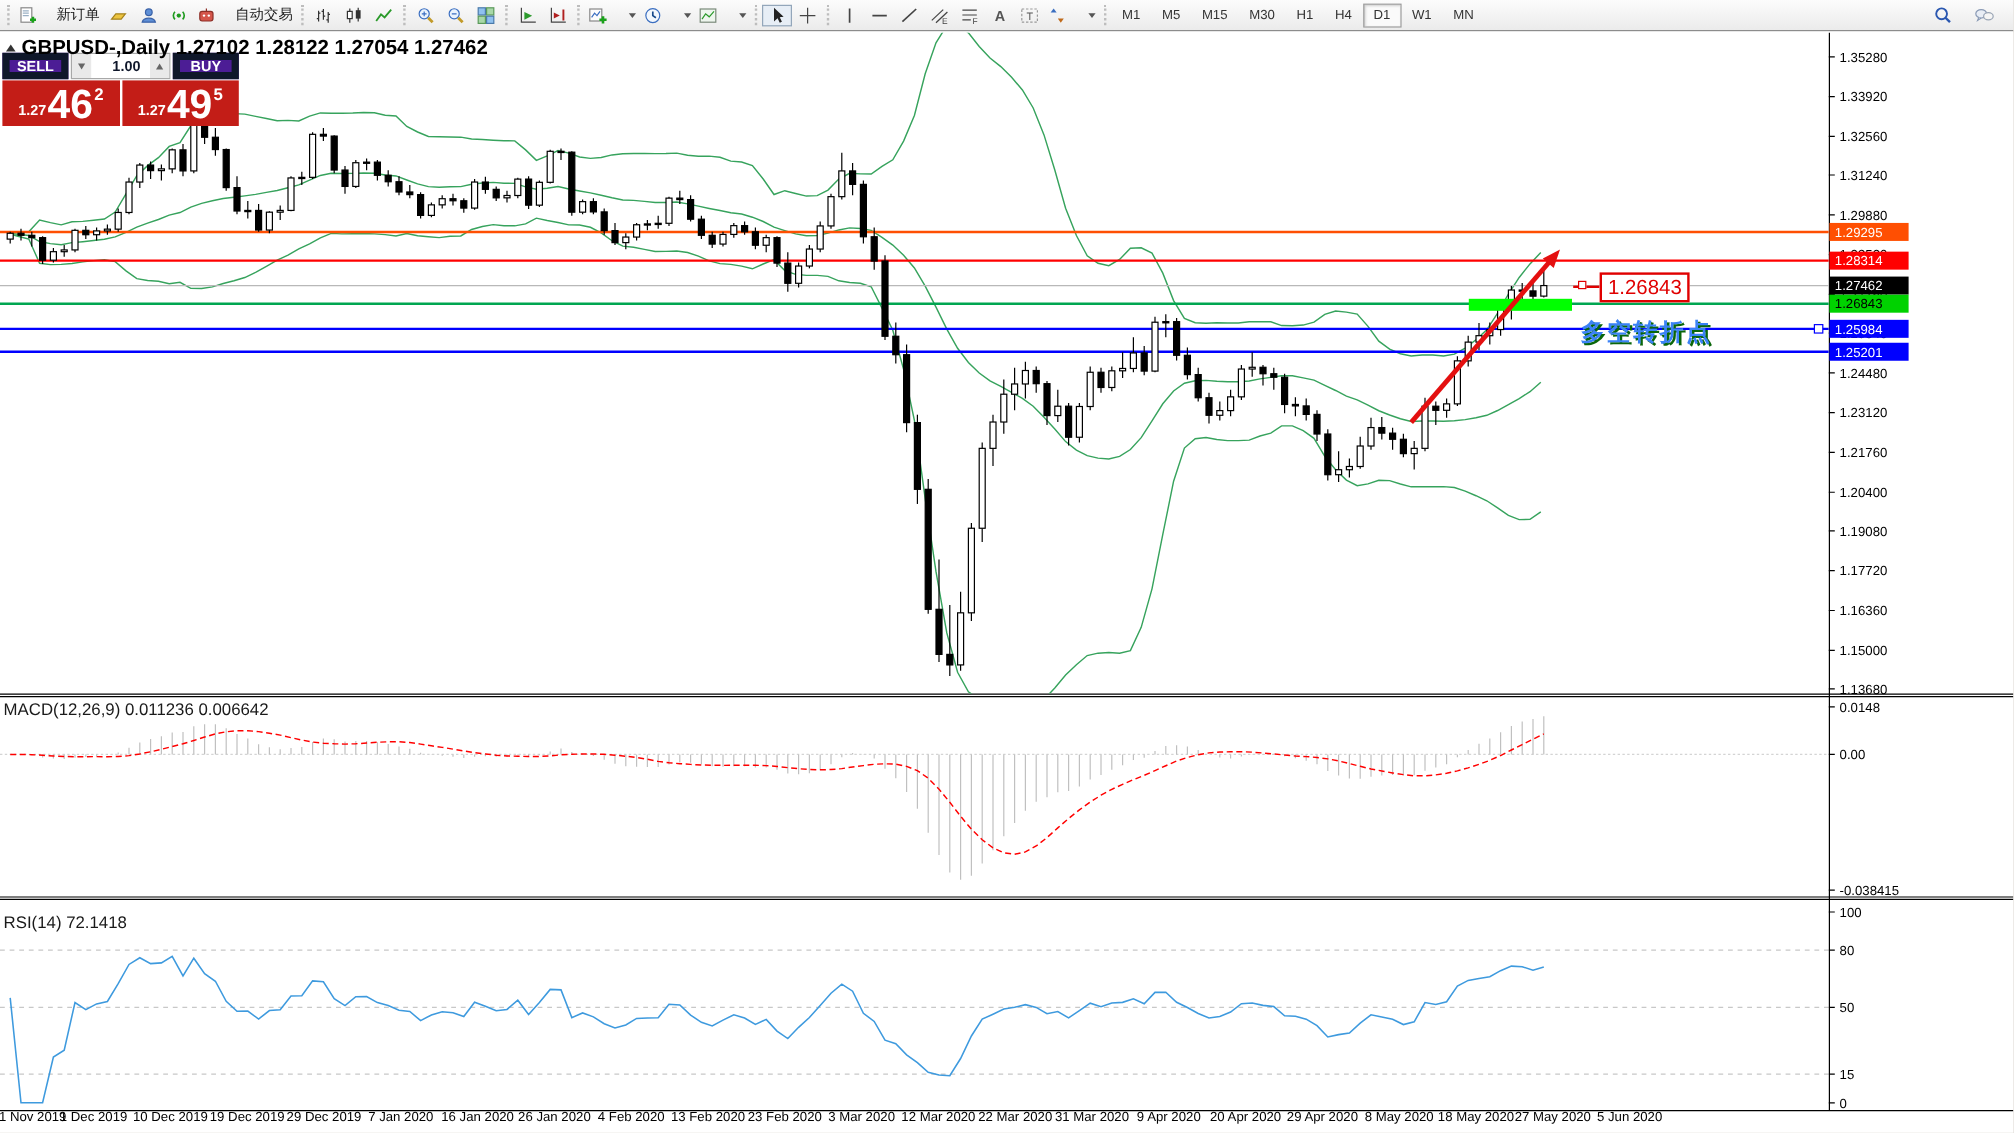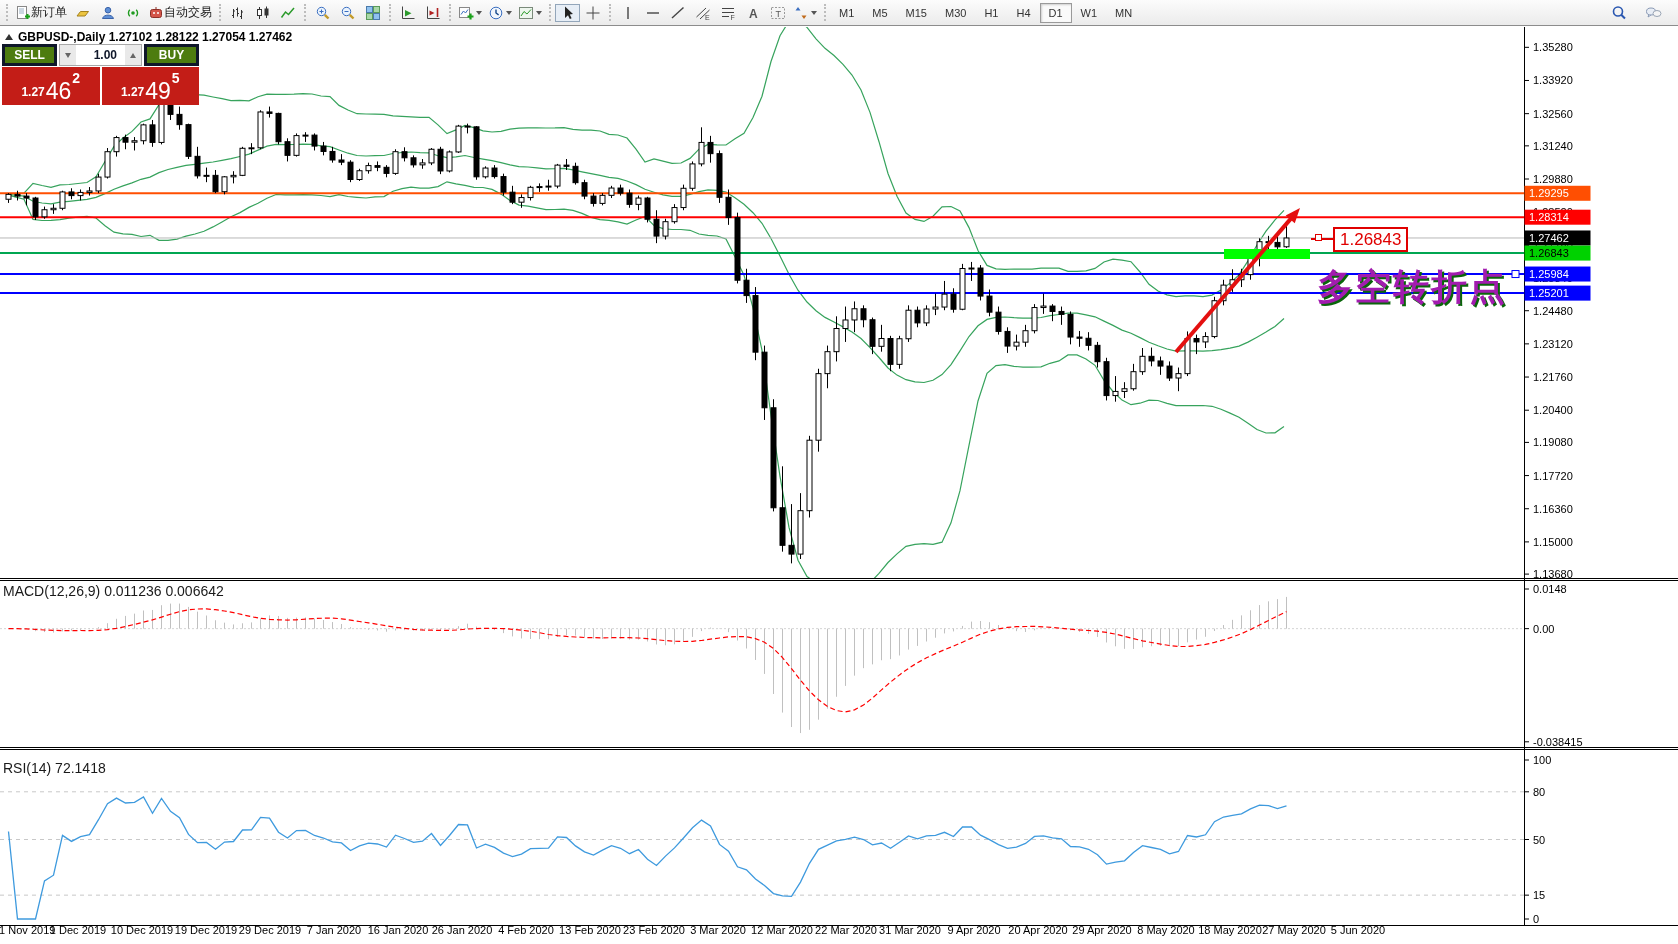--- a/index.html
+++ b/index.html
@@ -1,53 +1,53 @@
 <!DOCTYPE html>
 <html><head>
 <meta charset="utf-8">
 <style>
   html,body{margin:0;padding:0;background:#d4d0c8}
   #app{position:relative;width:1678px;height:944px;background:#fff;font-family:"Liberation Sans",sans-serif;overflow:hidden}
   
   #toolbar{position:absolute;top:0;left:0;width:1678px;height:26px;background:linear-gradient(#fcfcfc,#ebebeb);border-bottom:1px solid #8c8c8c;display:flex;align-items:center;padding:0 2px;box-sizing:border-box}
-  .tbtn{height:18px;min-width:25px;display:flex;align-items:center;justify-content:center;gap:0;padding:0 2px;border:1px solid transparent;box-sizing:border-box;cursor:default}
+  .tbtn{height:18px;min-width:25px;display:flex;align-items:center;justify-content:center;gap:16px;padding:0 2px;border:1px solid transparent;box-sizing:border-box;cursor:default}
   .tbtn.pressed{background:#e7eef6;border:1px solid #93a6ba}
   .tbtn svg{display:block}
   .tlabel{font-size:12px;color:#1a1a1a;white-space:nowrap}
   .grip{height:17px;border-left:2px dotted #bdbdbd;margin:0 4px}
   .caret{width:0;height:0;border-left:3px solid transparent;border-right:3px solid transparent;border-top:4px solid #555;margin-left:2px}
   #tf-group{display:flex;align-items:flex-end}
   .tf{font-size:11px;color:#333;padding:3px 8px;border:1px solid transparent;cursor:default}
   .tf.active{background:#fafafa;border:1px solid #9a9a9a;box-shadow:inset 1px 1px 2px #cfcfcf}
   #tb-right{margin-left:auto;display:flex;align-items:center;gap:10px;margin-right:10px}
   
   #chart-area{position:absolute;top:27px;left:0;width:1678px;height:917px;background:#fff}
   #plot{position:absolute;left:0;top:0}
-  .chart-title{position:absolute;left:5px;top:3px;font-size:12px;font-weight:bold;color:#000;display:flex;align-items:center;gap:5px;z-index:6}
+  .chart-title{position:absolute;left:5px;top:3px;font-size:17px;font-weight:bold;color:#000;display:flex;align-items:center;gap:5px;z-index:6}
   .tri-up{width:0;height:0;border-left:4px solid transparent;border-right:4px solid transparent;border-bottom:6px solid #333}
   
   .ocp{position:absolute;left:2px;top:17px;width:197px;z-index:5}
   .ocp-r1{display:flex;height:22px;gap:2px}
-  .btn-sell,.btn-buy{flex:0 0 55px;background:#4d7c0f;color:#fff;font-size:12px;font-weight:bold;border:3px solid #0f172a;display:flex;align-items:center;justify-content:center;box-sizing:border-box}
+  .btn-sell,.btn-buy{flex:0 0 55px;background:#4c1d95;color:#fff;font-size:12px;font-weight:bold;border:6px solid #0f172a;display:flex;align-items:center;justify-content:center;box-sizing:border-box}
   .vol{flex:1;display:flex;background:#fff;border:1px solid #a8a8a8;box-sizing:border-box}
   .vol-btn{width:16px;background:#e9e9e9;border:none;display:flex;align-items:center;justify-content:center;padding:0}
   .tri-s-dn{width:0;height:0;border-left:3.5px solid transparent;border-right:3.5px solid transparent;border-top:5px solid #666}
   .tri-s-up{width:0;height:0;border-left:3.5px solid transparent;border-right:3.5px solid transparent;border-bottom:5px solid #666}
   .vol-val{flex:1;font-size:12px;font-weight:bold;color:#0f172a;display:flex;align-items:center;justify-content:flex-end;padding-right:8px}
   .ocp-r2{display:flex;height:38px;gap:2px;margin-top:1px}
   .px-btn{flex:1;background:#c31d17;color:#fff;border:none;display:flex;align-items:flex-end;justify-content:center;padding:0 0 2px 0}
   .px-small{font-size:12px;font-weight:bold;margin-bottom:4px}
-  .px-big{font-size:23px;font-weight:normal;line-height:0.95;margin:0 1px}
+  .px-big{font-size:34px;font-weight:bold;line-height:0.95;margin:0 1px}
   .px-sup{font-size:14px;font-weight:bold;align-self:flex-start;margin-top:3px}
   
   .ind-label{position:absolute;left:3px;font-size:14px;color:#1a1a1a;z-index:4}
   .price-flag{position:absolute;left:1333px;top:200px;border:2px solid #e00000;color:#e00000;font-size:17px;font-weight:normal;padding:0 5px;height:21px;line-height:21px;background:#fff;z-index:4}
   .flag-line{position:absolute;left:1311px;top:211px;width:22px;height:2px;background:#e00000;z-index:4}
   .flag-handle{position:absolute;left:1315px;top:207px;width:7px;height:7px;background:#fff;border:1px solid #e00000;box-sizing:border-box;z-index:4}
-  .cn-note{position:absolute;left:1317px;top:236px;font-size:36px;font-weight:bold;color:#a21caf;text-shadow:2px 2px 0 #0a660a;letter-spacing:2px;z-index:4;white-space:nowrap}
+  .cn-note{position:absolute;left:1317px;top:236px;font-size:20px;font-weight:bold;color:#3b82f6;text-shadow:2px 2px 0 #0a660a;letter-spacing:2px;z-index:4;white-space:nowrap}
 </style>
 </head>
 <body>
 
 <div id="app">
 
   <div id="toolbar">
     <span class="grip"></span>
 
     <span class="tbtn">

